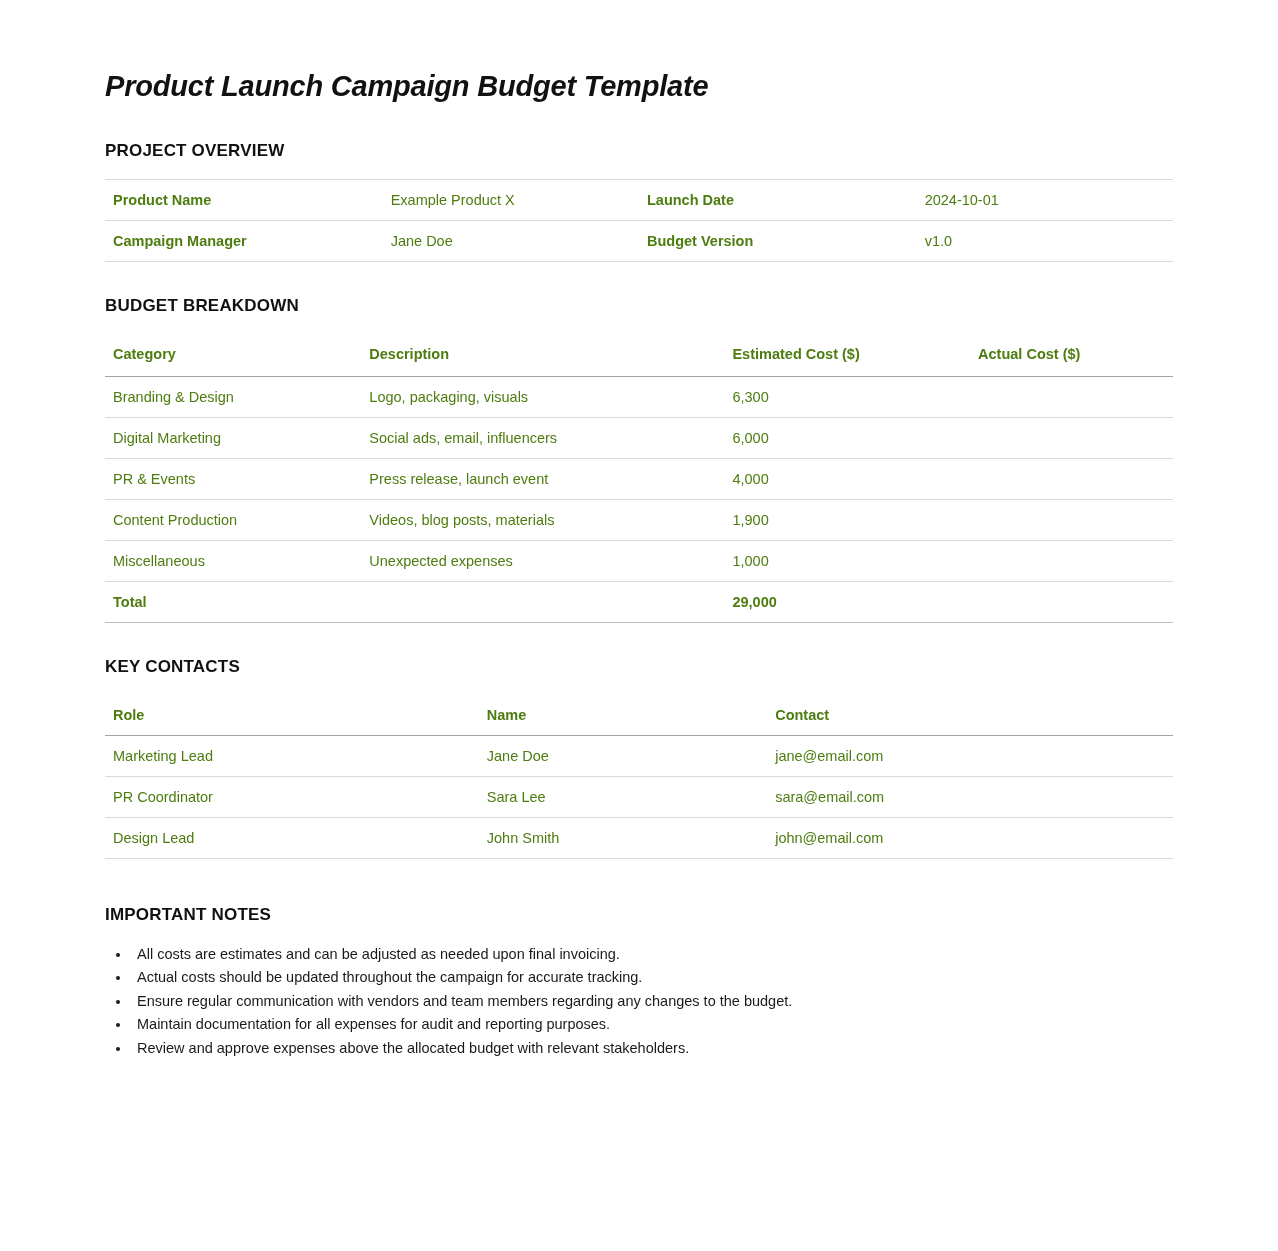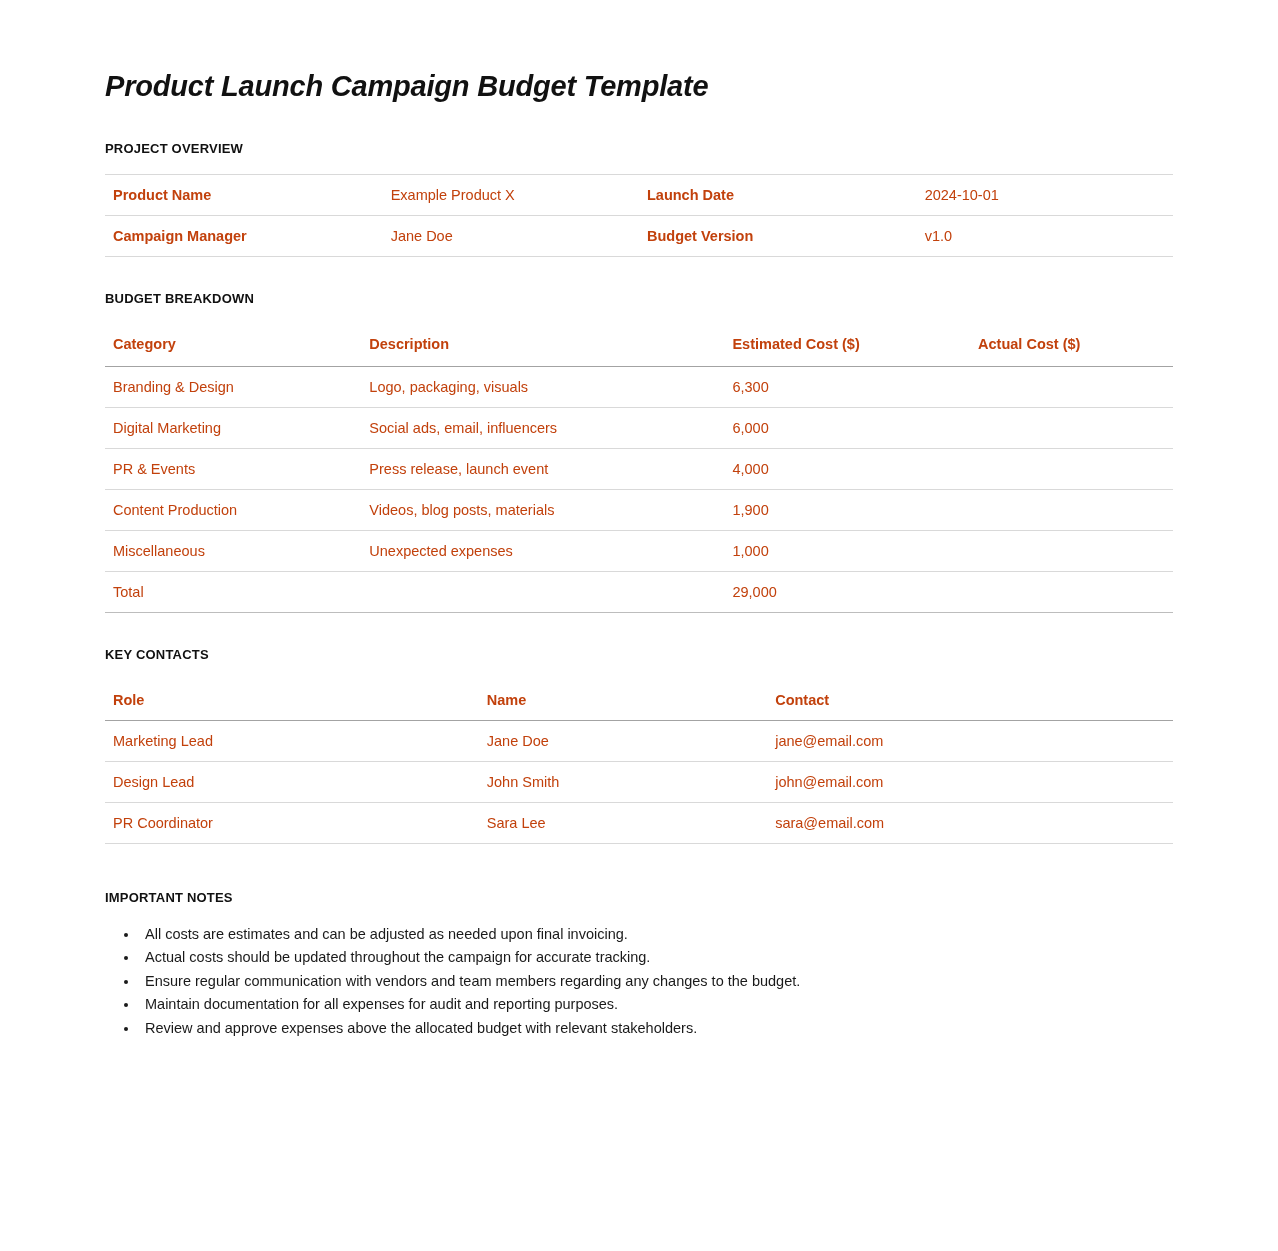--- a/index.html
+++ b/index.html
@@ -20,41 +20,41 @@
   }
   h1.doc-title {
     font-size: 29px;
     font-weight: bold;
     letter-spacing: -0.2px;
     margin: 0 0 38px 0;
     color: #111111;
     font-style: italic;
   }
   h2.section-title {
-    font-size: 13px;
+    font-size: 17px;
     font-weight: 600;
     letter-spacing: 0.2px;
     margin: 0 0 18px 0;
     color: #111111;
   }
   .section {
     margin-bottom: 34px;
   }
   table {
     width: 100%;
     border-collapse: collapse;
     font-size: 14.5px;
   }
   table td, table th {
     text-align: left;
     font-weight: normal;
     padding: 12px 8px 12px 8px;
     border-bottom: 1px solid #d9d9d9;
     vertical-align: top;
-    color: #c2410c;
+    color: #4d7c0f;
   }
   table th {
     font-weight: bold;
     border-bottom: 1px solid #a3a3a3;
   }
   
   .overview-table td.label {
     font-weight: bold;
     width: 26%;
   }
@@ -64,35 +64,35 @@
   }
   .overview-table tr:first-child td {
     border-top: 1px solid #d9d9d9;
   }
   
   .budget-table th:nth-child(1), .budget-table td:nth-child(1) { width: 24%; }
   .budget-table th:nth-child(2), .budget-table td:nth-child(2) { width: 34%; }
   .budget-table th:nth-child(3), .budget-table td:nth-child(3) { width: 23%; }
   .budget-table th:nth-child(4), .budget-table td:nth-child(4) { width: 19%; }
   .budget-table tr.total-row td {
-    font-weight: normal;
+    font-weight: bold;
     border-bottom: 1px solid #bdbdbd;
   }
   .budget-table tr.header-row th {
     padding-bottom: 14px;
   }
   
   .contacts-table th:nth-child(1), .contacts-table td:nth-child(1) { width: 35%; }
   .contacts-table th:nth-child(2), .contacts-table td:nth-child(2) { width: 27%; }
   .contacts-table th:nth-child(3), .contacts-table td:nth-child(3) { width: 38%; }
   .notes-section {
     margin-top: 46px;
   }
   ul.notes-list {
-    margin: 12px;
+    margin: 4px;
     padding: 0 0 0 22px;
     list-style: disc;
   }
   ul.notes-list li {
     font-size: 14.5px;
     line-height: 1.62;
     color: #1a1a1a;
     padding-left: 6px;
   }
 </style>
@@ -185,28 +185,28 @@
           <th>Contact</th>
         </tr>
       </thead>
       <tbody>
         <tr>
           <td>Marketing Lead</td>
           <td>Jane Doe</td>
           <td>jane@email.com</td>
         </tr>
         <tr>
+          <td>PR Coordinator</td>
+          <td>Sara Lee</td>
+          <td>sara@email.com</td>
+        </tr>
+        <tr>
           <td>Design Lead</td>
           <td>John Smith</td>
           <td>john@email.com</td>
-        </tr>
-        <tr>
-          <td>PR Coordinator</td>
-          <td>Sara Lee</td>
-          <td>sara@email.com</td>
         </tr>
       </tbody>
     </table>
   </div>
 
   <div class="notes-section">
     <h2 class="section-title">IMPORTANT NOTES</h2>
     <ul class="notes-list">
       <li>All costs are estimates and can be adjusted as needed upon final invoicing.</li>
       <li>Actual costs should be updated throughout the campaign for accurate tracking.</li>

